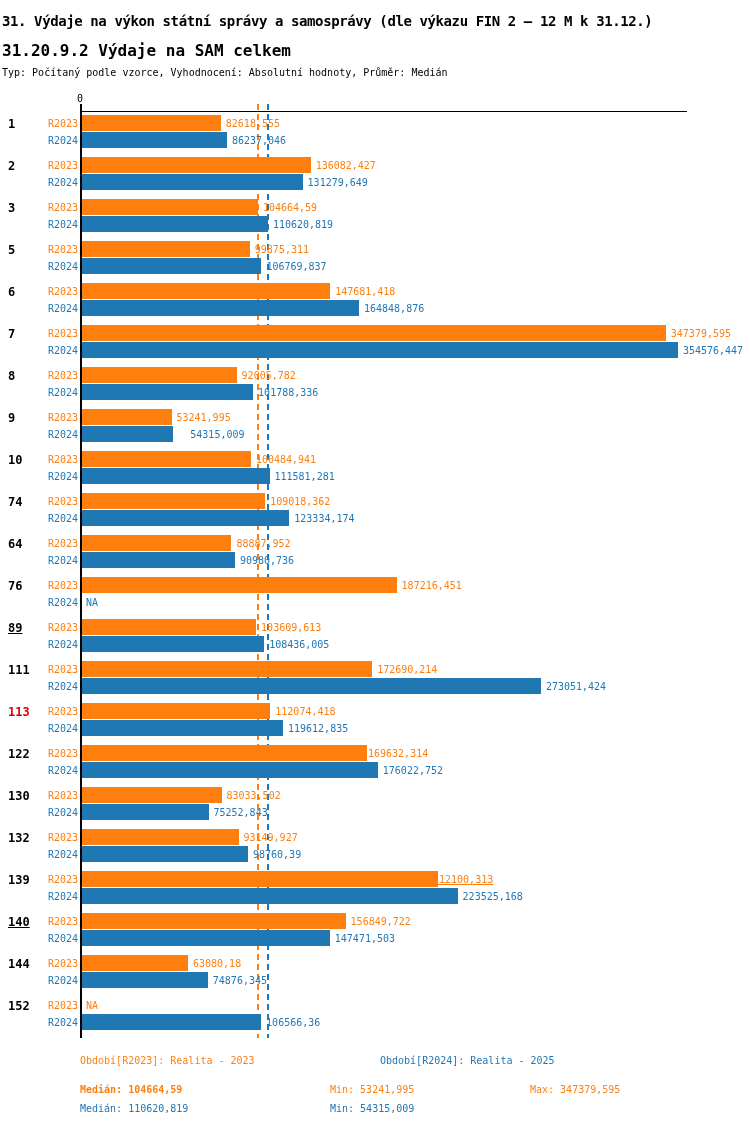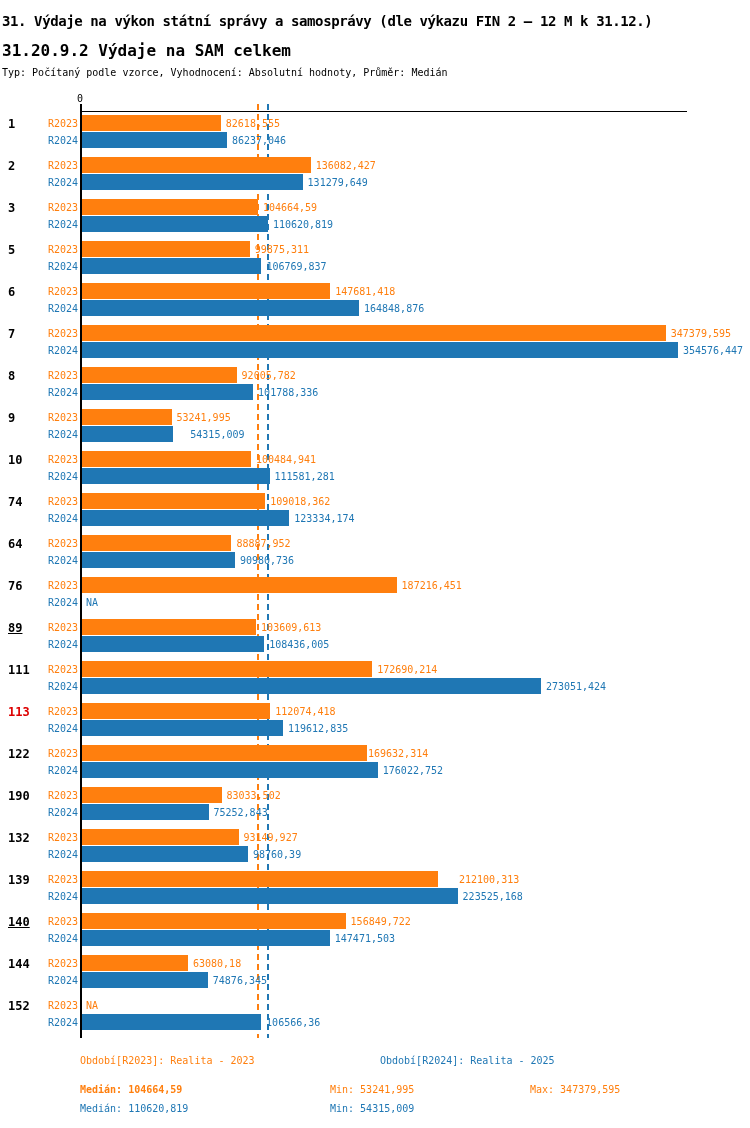--- a/index.html
+++ b/index.html
@@ -173,42 +173,42 @@
       <div class="">
         <div class="cat" style="top: 747px;">122</div>
         <div class="slabel" style="top: 748px; color: rgb(255, 127, 14);">R2023</div>
         <div class="bar" style="left: 82px; top: 745px; width: 285.1px; background: rgb(255, 127, 14);"></div>
         <div class="vlabel" style="left: 368px; top: 748px; color: rgb(255, 127, 14);">169632,314</div>
         <div class="slabel" style="top: 765px; color: rgb(31, 119, 180);">R2024</div>
         <div class="bar" style="left: 82px; top: 762px; width: 295.8px; background: rgb(31, 119, 180);"></div>
         <div class="vlabel" style="left: 382.8px; top: 765px; color: rgb(31, 119, 180);">176022,752</div>
       </div>
       <div class="">
-        <div class="cat" style="top: 789px;">190</div>
+        <div class="cat" style="top: 789px;">130</div>
         <div class="slabel" style="top: 790px; color: rgb(255, 127, 14);">R2023</div>
         <div class="bar" style="left: 82px; top: 787px; width: 139.5px; background: rgb(255, 127, 14);"></div>
         <div class="vlabel" style="left: 226.5px; top: 790px; color: rgb(255, 127, 14);">83033,502</div>
         <div class="slabel" style="top: 807px; color: rgb(31, 119, 180);">R2024</div>
         <div class="bar" style="left: 82px; top: 804px; width: 126.5px; background: rgb(31, 119, 180);"></div>
         <div class="vlabel" style="left: 213.5px; top: 807px; color: rgb(31, 119, 180);">75252,843</div>
       </div>
       <div class="">
         <div class="cat" style="top: 831px;">132</div>
         <div class="slabel" style="top: 832px; color: rgb(255, 127, 14);">R2023</div>
         <div class="bar" style="left: 82px; top: 829px; width: 156.5px; background: rgb(255, 127, 14);"></div>
         <div class="vlabel" style="left: 243.5px; top: 832px; color: rgb(255, 127, 14);">93149,927</div>
         <div class="slabel" style="top: 849px; color: rgb(31, 119, 180);">R2024</div>
         <div class="bar" style="left: 82px; top: 846px; width: 166px; background: rgb(31, 119, 180);"></div>
         <div class="vlabel" style="left: 253px; top: 849px; color: rgb(31, 119, 180);">98760,39</div>
       </div>
       <div class="">
         <div class="cat" style="top: 873px;">139</div>
         <div class="slabel" style="top: 874px; color: rgb(255, 127, 14);">R2023</div>
         <div class="bar" style="left: 82px; top: 871px; width: 356.4px; background: rgb(255, 127, 14);"></div>
-        <div class="vlabel" style="left: 459px; top: 874px; color: rgb(255, 127, 14);">212100,313</div>
+        <div class="vlabel" style="left: 433px; top: 874px; color: rgb(255, 127, 14); text-decoration: underline;">212100,313</div>
         <div class="slabel" style="top: 891px; color: rgb(31, 119, 180);">R2024</div>
         <div class="bar" style="left: 82px; top: 888px; width: 375.6px; background: rgb(31, 119, 180);"></div>
         <div class="vlabel" style="left: 462.6px; top: 891px; color: rgb(31, 119, 180);">223525,168</div>
       </div>
       <div class="">
         <div class="cat" style="top: 915px; text-decoration: underline;">140</div>
         <div class="slabel" style="top: 916px; color: rgb(255, 127, 14);">R2023</div>
         <div class="bar" style="left: 82px; top: 913px; width: 263.6px; background: rgb(255, 127, 14);"></div>
         <div class="vlabel" style="left: 350.6px; top: 916px; color: rgb(255, 127, 14);">156849,722</div>
         <div class="slabel" style="top: 933px; color: rgb(31, 119, 180);">R2024</div>

